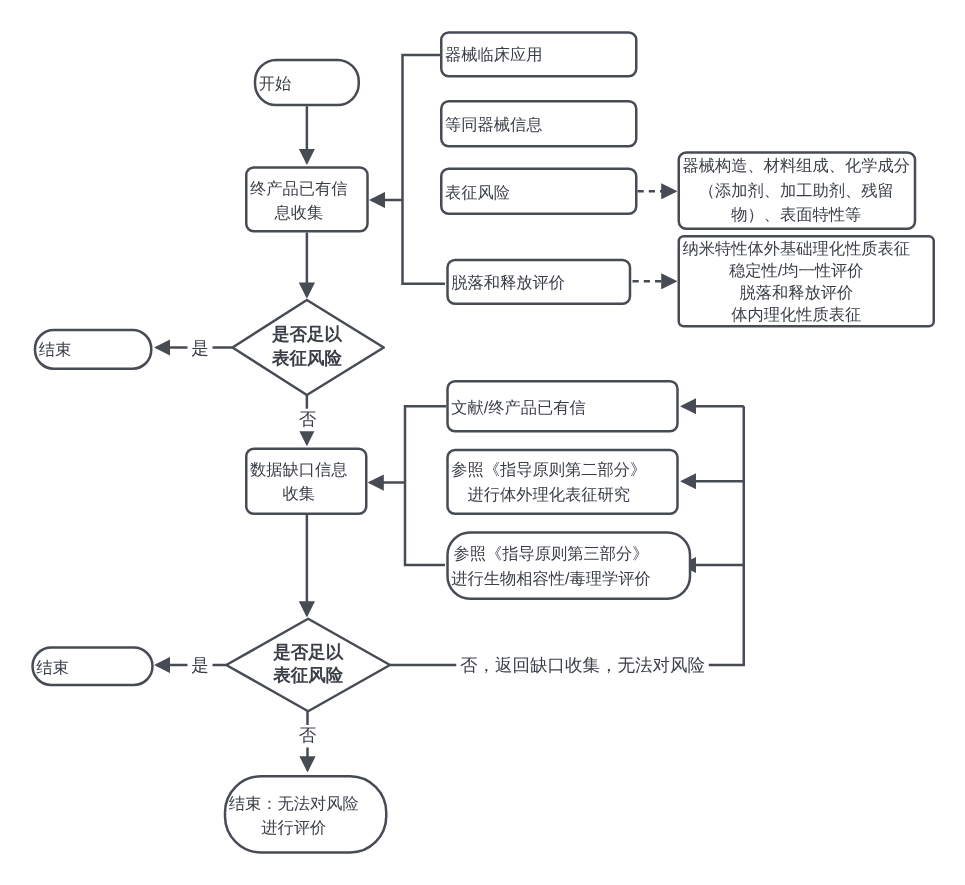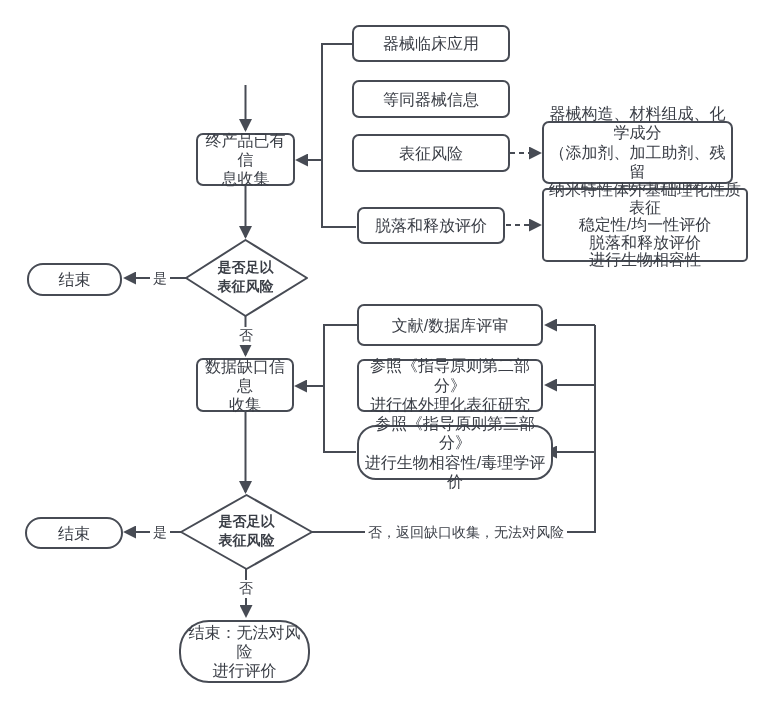--- a/index.html
+++ b/index.html
@@ -37,23 +37,23 @@
     stroke-linejoin: round;
   }
   #arrowhead-path { fill: var(--stroke); }
   .node {
     position: absolute;
     box-sizing: border-box;
     border: 2px solid var(--stroke);
     background: #fff;
     display: flex;
     align-items: center;
-    justify-content: center;
+    justify-content: flex-start;
     text-align: center;
-    font-size: 16px;
+    font-size: 13px;
     line-height: 19px;
     color: var(--text);
     white-space: pre-line;
     z-index: 1;
     padding: 1px 2px;
   }
   .lh20 { line-height: 19.5px; }
   .lh17 { line-height: 17.5px; }
   .dtext {
     position: absolute;
@@ -109,20 +109,23 @@
 
     <path class="edge" d="M312,532 L595,532 L595,325"></path>
     <path class="edge" d="M595,325 L546,325" marker-end="url(#arw)"></path>
     <path class="edge" d="M595,385 L546,385" marker-end="url(#arw)"></path>
     <path class="edge" d="M595,452 L546,452" marker-end="url(#arw)"></path>
 
     <polygon class="diamond" points="245.5,240 307,278 245.5,316 186,278"></polygon>
     <polygon class="diamond" points="246.5,495 312,532 246.5,569 181,532"></polygon>
   </svg>
 
+  <div class="node" style="left:203px;top:47px;width:85px;height:38px;border-radius:18px">
+    <span>开始</span>
+  </div>
 
   <div class="node" style="left:196px;top:133px;width:99px;height:53px;border-radius:7px">
     <span>终产品已有信
 息收集</span>
   </div>
 
   <div class="node" style="left:352px;top:25px;width:158px;height:37px;border-radius:7px">
     <span>器械临床应用</span>
   </div>
 
@@ -141,34 +144,34 @@
   <div class="node lh20" style="left:542px;top:121px;width:191px;height:63px;border-radius:7px">
     <span>器械构造、材料组成、化学成分
 （添加剂、加工助剂、残留
 物）、表面特性等</span>
   </div>
 
   <div class="node lh17" style="left:542px;top:188px;width:206px;height:74px;border-radius:5px">
     <span>纳米特性体外基础理化性质表征
 稳定性/均一性评价
 脱落和释放评价
-进行生物相容性</span>
+体内理化性质表征</span>
   </div>
 
   <div class="node" style="left:27px;top:263px;width:95px;height:33px;border-radius:16px">
     <span>结束</span>
   </div>
 
   <div class="node" style="left:196px;top:358px;width:98px;height:54px;border-radius:7px">
     <span>数据缺口信息
 收集</span>
   </div>
 
   <div class="node" style="left:357px;top:304px;width:186px;height:42px;border-radius:7px">
-    <span>文献/数据库评审</span>
+    <span>文献/终产品已有信</span>
   </div>
 
   <div class="node lh20" style="left:357px;top:359px;width:186px;height:53px;border-radius:7px">
     <span>参照《指导原则第二部分》
 进行体外理化表征研究</span>
   </div>
 
   <div class="node lh20" style="left:357px;top:425px;width:196px;height:55px;border-radius:19px">
     <span>参照《指导原则第三部分》
 进行生物相容性/毒理学评价</span>

